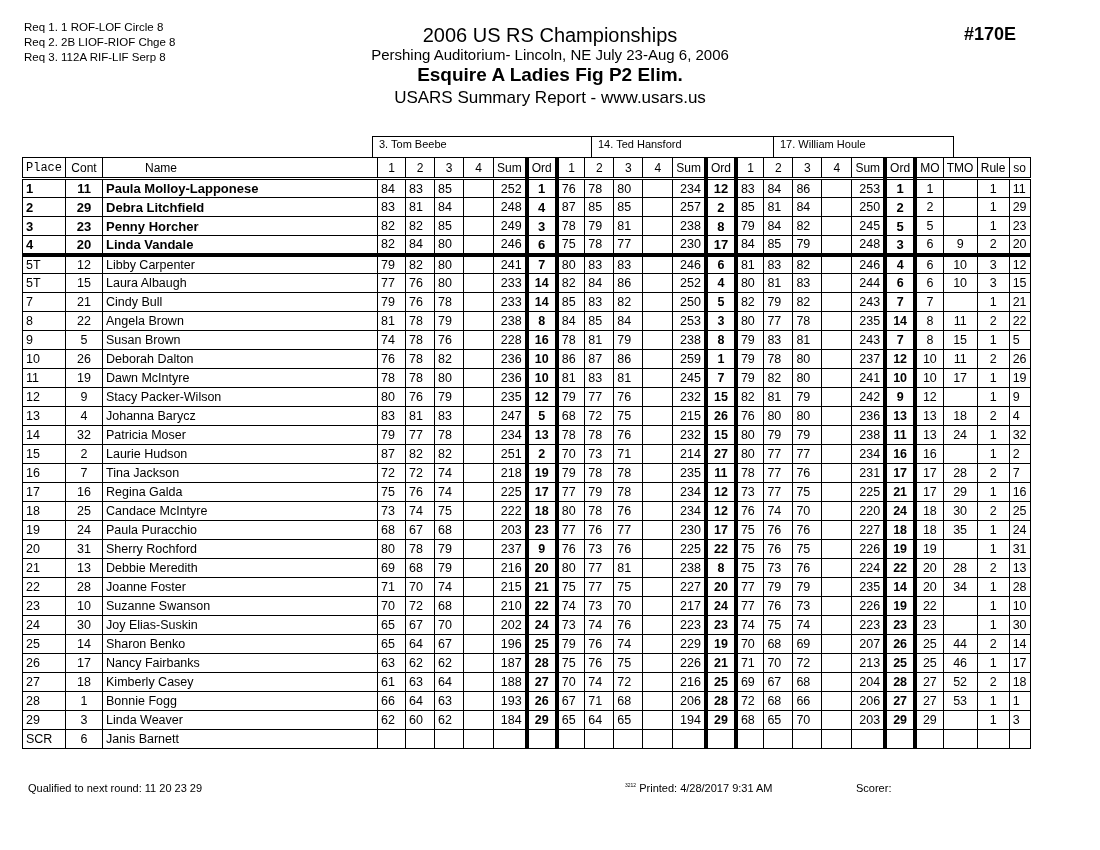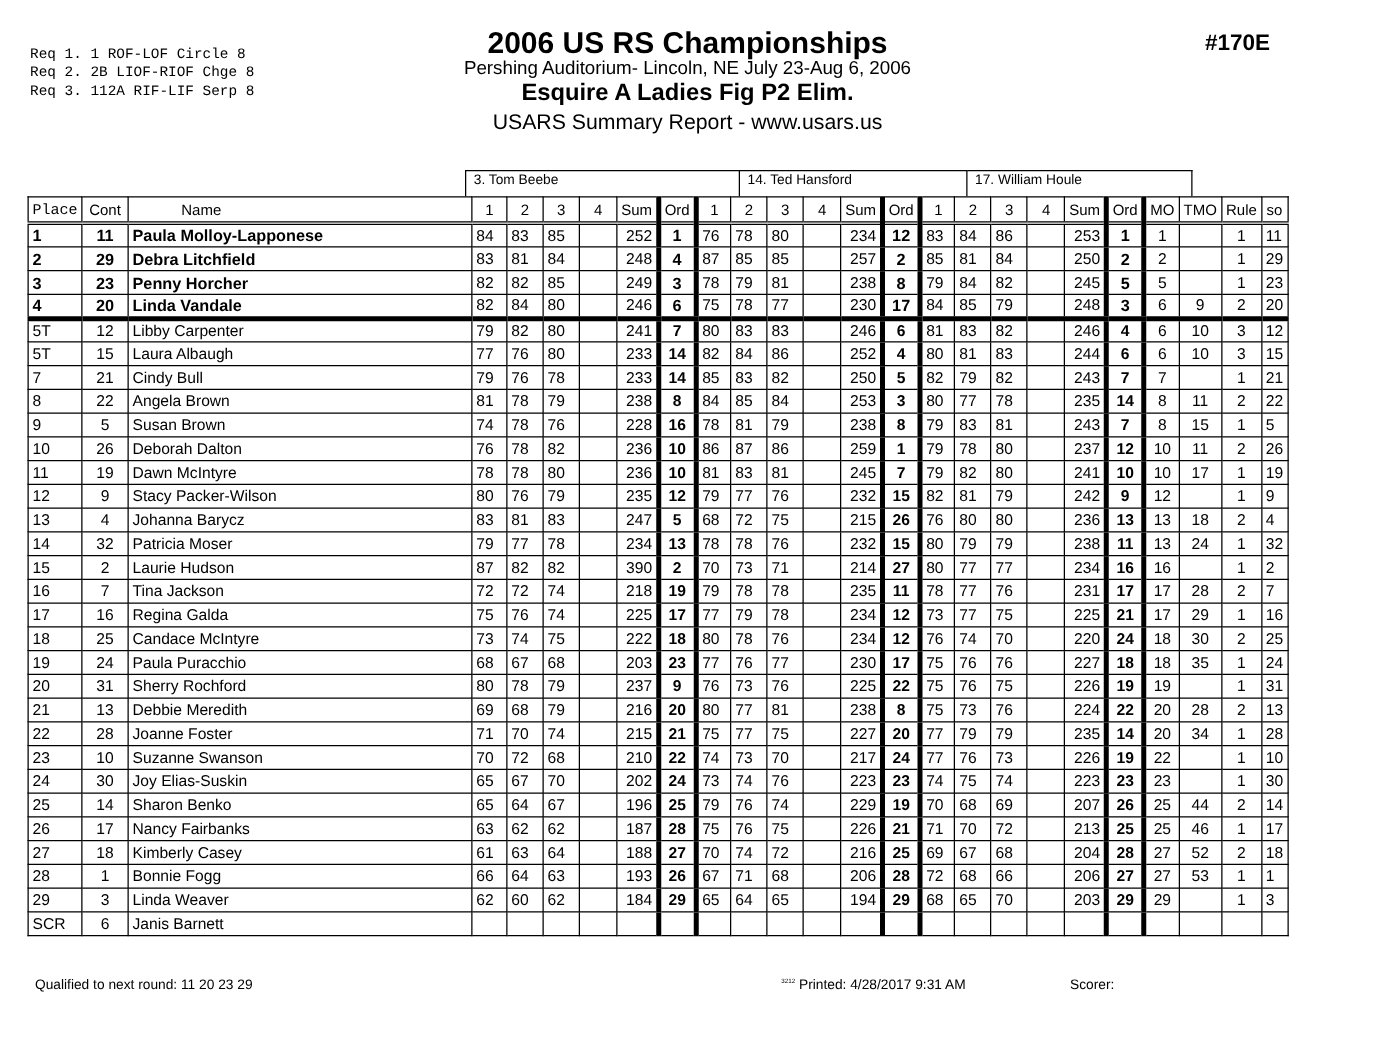--- a/index.html
+++ b/index.html
@@ -1,19 +1,19 @@
 <!DOCTYPE html>
 <html><head>
 <meta charset="utf-8">
 <style>
   html, body { margin:0; padding:0; background:#fff; }
   body { width:1100px; height:850px; position:relative; font-family:"Liberation Sans", sans-serif; color:#000; overflow:hidden; }
-  .reqs { position:absolute; left:24px; top:36px; font-size:11.5px; line-height:15px;font-family:Liberation Mono, monospace; }
+  .reqs { position:absolute; left:24px; top:20px; font-size:11.5px; line-height:15px; }
   .hdr-center { position:absolute; left:300px; width:500px; top:24px; text-align:center; }
-  .hdr-title { font-size:24px; font-weight:bold; line-height:22px; }
+  .hdr-title { font-size:20px; font-weight:normal; line-height:22px; }
   .hdr-venue { font-size:15px; line-height:17px; }
   .hdr-event { font-size:19px; font-weight:bold; line-height:24px; }
   .hdr-report { font-size:17px; line-height:22px; }
   .hdr-num { position:absolute; left:964px; top:24px; font-size:18px; font-weight:bold; }
 
   .judges { position:absolute; left:372px; top:136px; height:21px; display:flex; }
   .judge { border:1px solid #000; border-bottom:none; height:21px; box-sizing:border-box; font-size:11px; padding:1px 6px; }
   .judge + .judge { border-left:none; }
 
   table.res { position:absolute; left:22px; top:157px; border-collapse:collapse; font-size:12.5px; }
@@ -491,21 +491,21 @@
         <td class="left sc">32</td>
       </tr>
       <tr>
         <td class="left">15</td>
         <td class="num">2</td>
         <td class="left">Laurie Hudson</td>
         <td class="left sc">87</td>
         <td class="left sc">82</td>
         <td class="left sc">82</td>
         <td class="sc"></td>
-        <td class="sum sc">390</td>
+        <td class="sum sc">251</td>
         <td class="ord thick-l">2</td>
         <td class="left sc thick-l">70</td>
         <td class="left sc">73</td>
         <td class="left sc">71</td>
         <td class="sc"></td>
         <td class="sum sc">214</td>
         <td class="ord thick-l">27</td>
         <td class="left sc thick-l">80</td>
         <td class="left sc">77</td>
         <td class="left sc">77</td>

